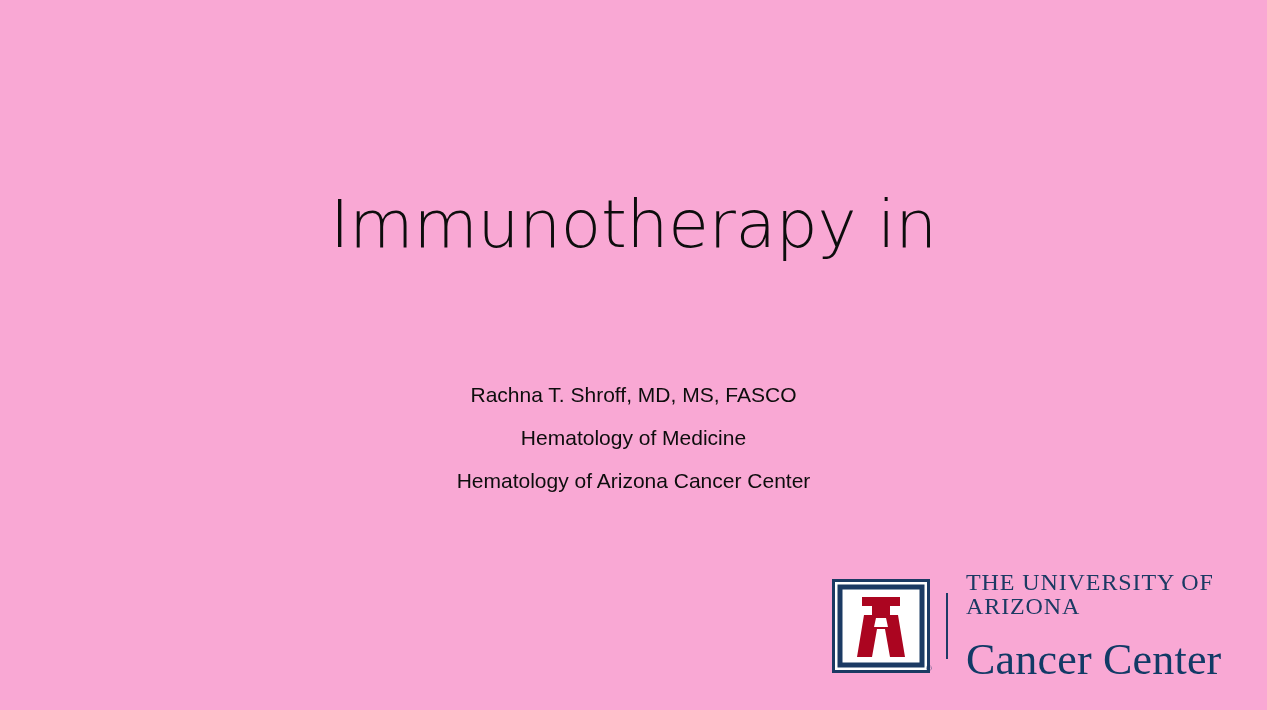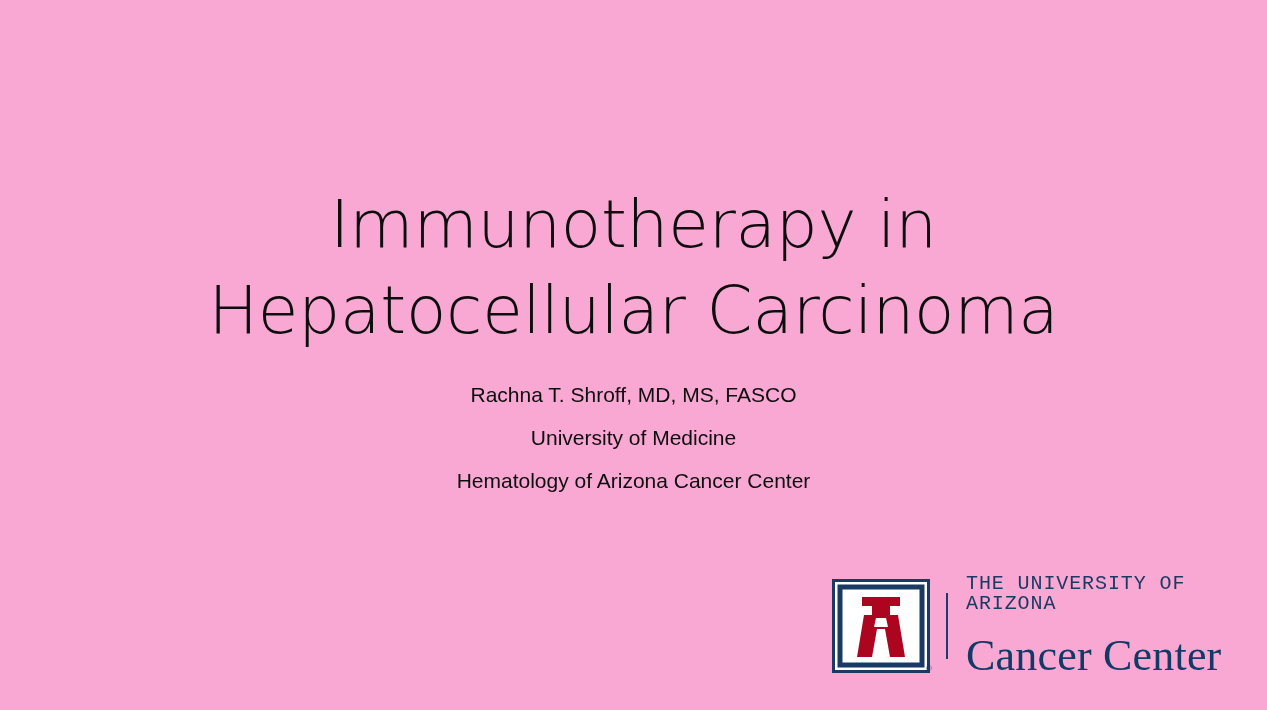--- a/index.html
+++ b/index.html
@@ -68,22 +68,22 @@
     margin: 0 18px 0 16px;
     flex: 0 0 auto;
   }
   .logo-words {
     display: flex;
     flex-direction: column;
     justify-content: center;
     line-height: 1;
   }
   .logo-top {
-    font-family: Liberation Mono, monospace;
-    font-size: 20px;
+    font-family: Liberation Serif, serif;
+    font-size: 24px;
     letter-spacing: 0.9px;
     color: #1b3a63;
     margin-bottom: 20px;
   }
   .logo-bottom {
     font-family: "Liberation Serif", serif;
     font-size: 44px;
     color: #123濃;
     color: #123a66;
     letter-spacing: 0.2px;
@@ -96,26 +96,25 @@
     color: #1b3a63;
   }
 </style>
 </head>
 <body>
 
 <div class="slide">
 
   <div class="title-block">
     <div class="title-line">Immunotherapy in</div>
-    <div class="title-line">Hepatocellular Carcinoma</div>
   </div>
 
   <div class="subtitle-block">
     <div class="subtitle-line">Rachna T. Shroff, MD, MS, FASCO</div>
-    <div class="subtitle-line">University of Medicine</div>
+    <div class="subtitle-line">Hematology of Medicine</div>
     <div class="subtitle-line">Hematology of Arizona Cancer Center</div>
   </div>
 
   <div class="logo">
     <div class="logo-mark">
       <svg width="98" height="94" viewBox="0 0 98 94" xmlns="http://www.w3.org/2000/svg">
         <rect x="1.5" y="1.5" width="95" height="91" fill="#ffffff" stroke="#1b3a63" stroke-width="3"></rect>
         <rect x="8" y="8" width="82" height="78" fill="#ffffff" stroke="#1b3a63" stroke-width="5"></rect>
         <path d="M30 18 L68 18 L68 27 L58 27 L58 36 L66 36 L73 78 L58 78 L53 50 L45 50 L40 78 L25 78 L32 36 L40 36 L40 27 L30 27 Z" fill="#ab0520"></path>
         <path d="M44 39 L54 39 L56 48 L42 48 Z" fill="#ffffff"></path>

